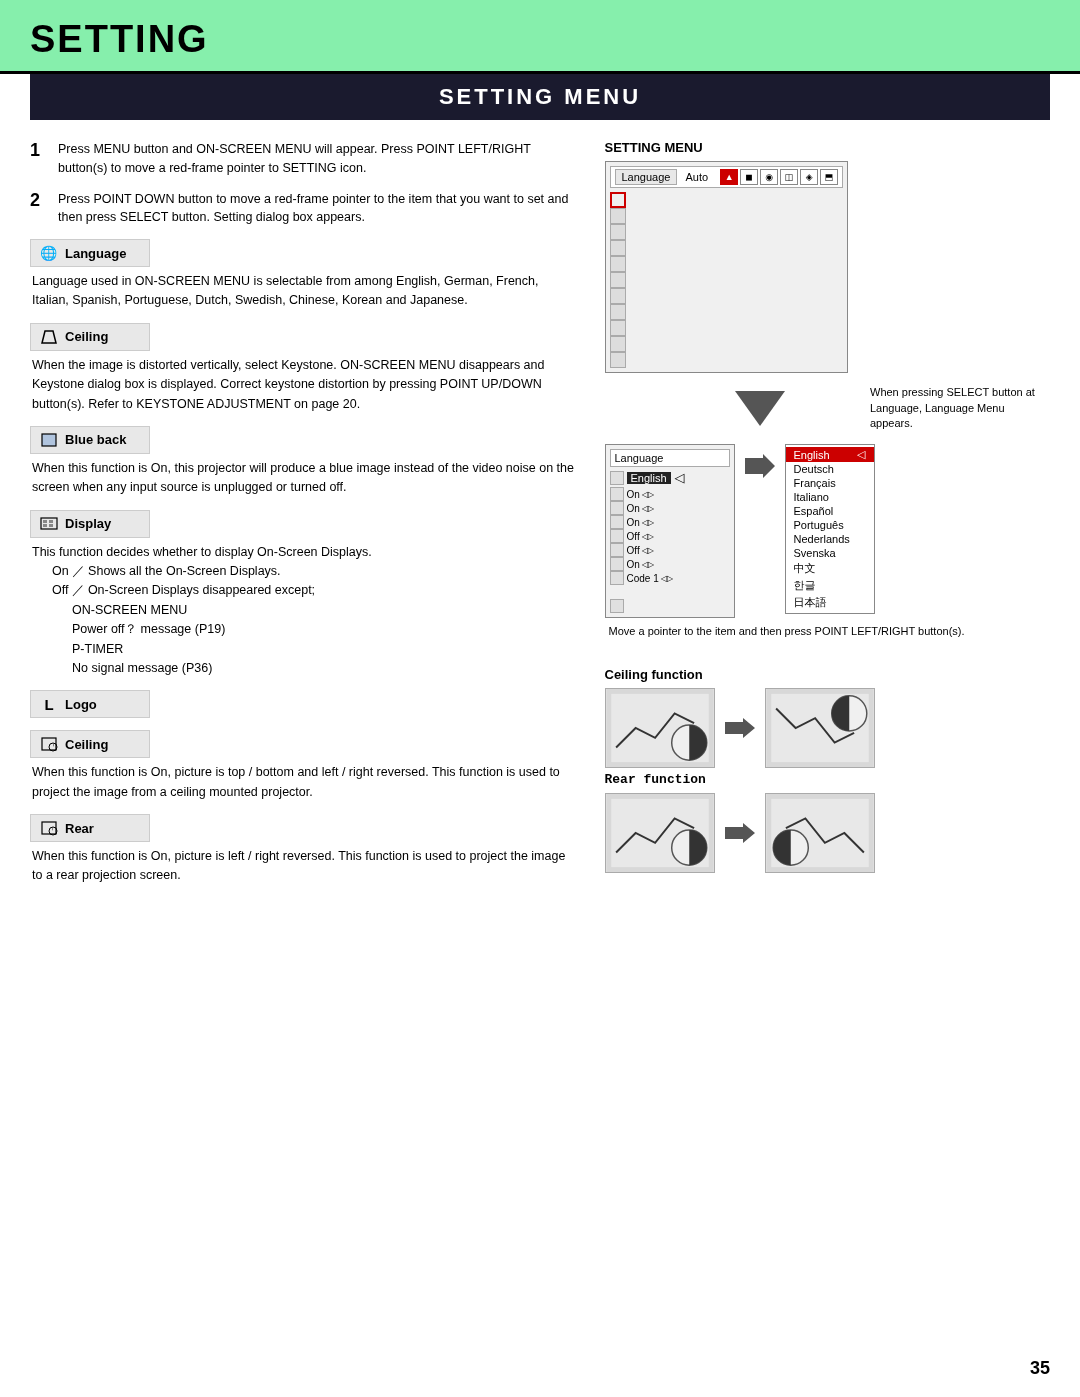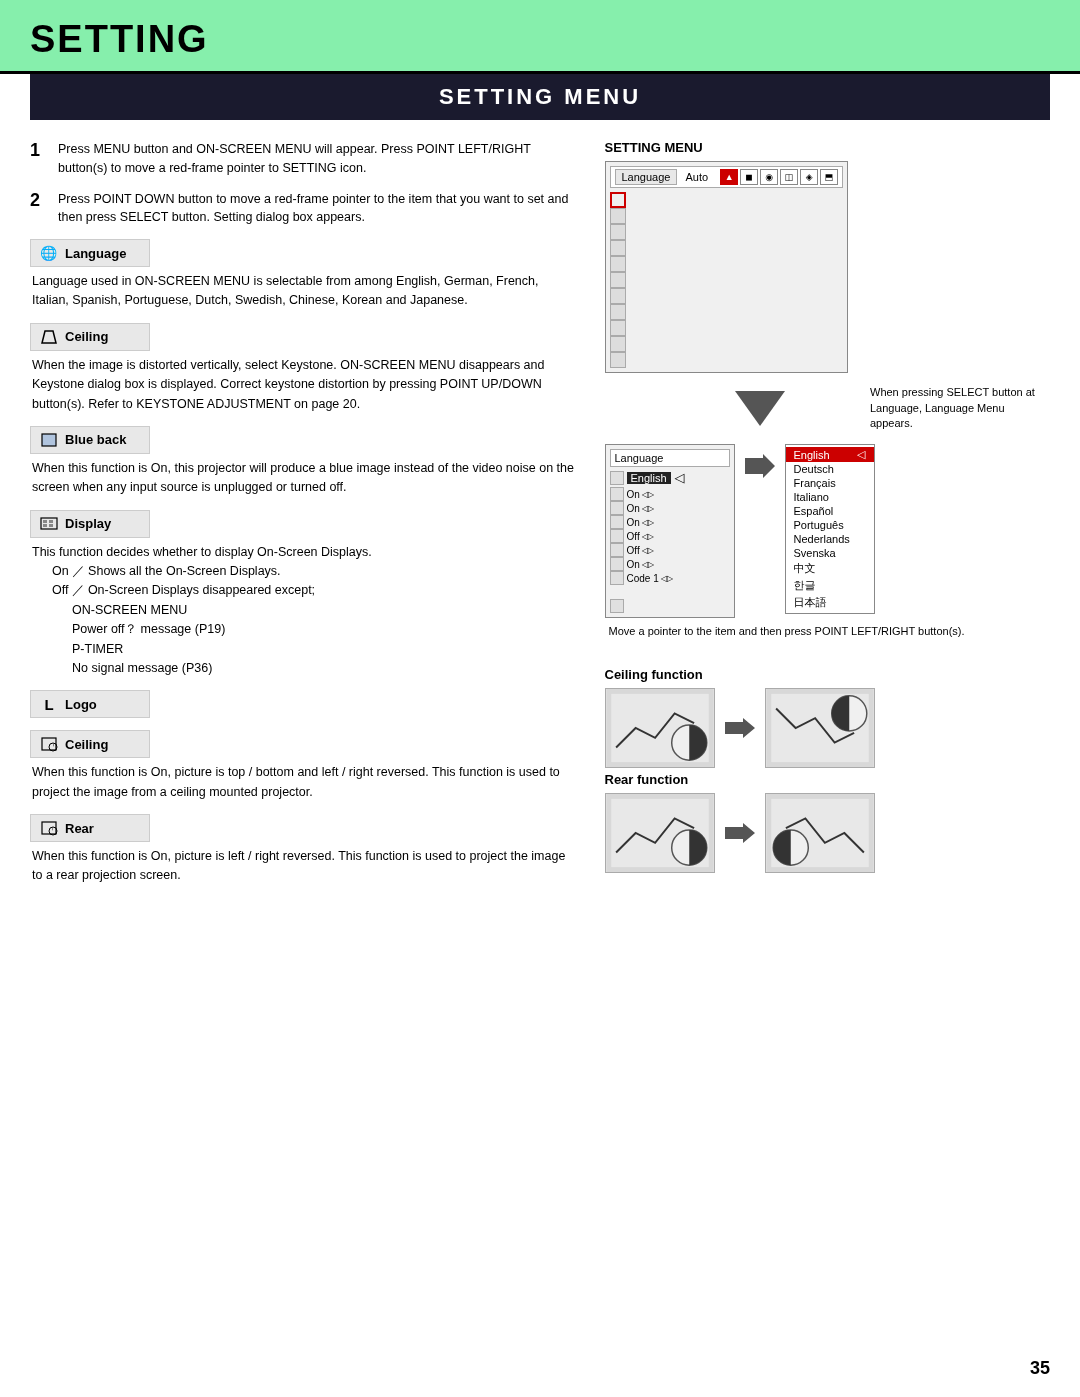--- a/index.html
+++ b/index.html
@@ -570,21 +570,21 @@
 
             <polyline points="10,20 30,40 50,30 70,55 90,45" fill="none" stroke="#333" stroke-width="2"></polyline>
 
             <circle cx="85" cy="25" r="18" fill="#f0f0f0" stroke="#555" stroke-width="1.5"></circle>
             <path d="M85,25 L85,7 A18,18 0 0,0 85,43Z" fill="#333"></path>
           </svg>
         </div>
       </div>
     </div>
 
-    <div class="function-diagrams" style="margin-top:2px;">
+    <div class="function-diagrams" style="margin-top:2px;font-family:Liberation Mono, monospace;">
       <div class="function-title">Rear function</div>
       <div class="function-row">
 
         <div class="func-img">
           <svg width="110" height="80" viewBox="0 0 110 80">
             <rect x="0" y="0" width="110" height="80" fill="#d8d8d8"></rect>
             <rect x="5" y="5" width="100" height="70" fill="#e8e8e8"></rect>
             <polyline points="10,60 30,40 50,50 70,25 90,35" fill="none" stroke="#333" stroke-width="2"></polyline>
             <circle cx="85" cy="55" r="18" fill="#f0f0f0" stroke="#555" stroke-width="1.5"></circle>
             <path d="M85,55 L85,37 A18,18 0 0,1 85,73Z" fill="#333"></path>

